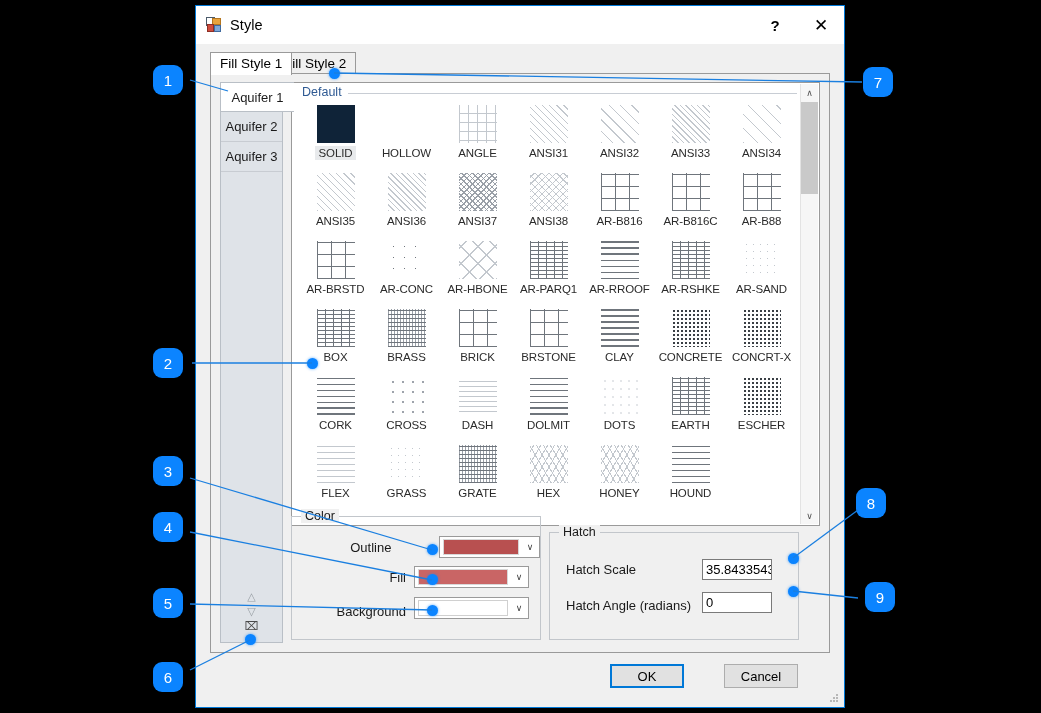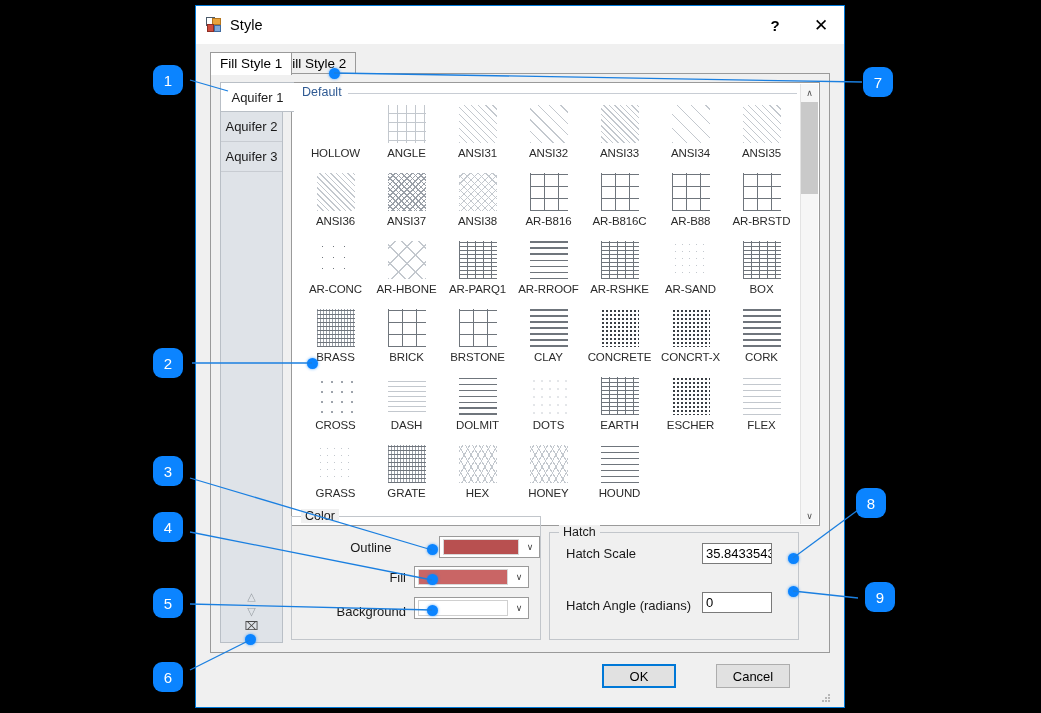--- a/index.html
+++ b/index.html
@@ -128,21 +128,21 @@
   .combo .sw2{flex:1 1 auto;height:16px;margin:0 2px 0 3px;border:1px solid #d8d8d8;box-sizing:border-box;}
   .combo .sw2.none{background:#fff;border-color:#d0d0d0;}
   .combo .car{width:18px;text-align:center;font-size:9px;color:#3b3b3b;flex:0 0 auto;}
   .tbox{
     width:70px;height:21px;border:1px solid #7a7a7a;background:#fff;box-sizing:border-box;
     font-size:13px;color:#000;line-height:19px;padding:0 3px;overflow:hidden;
     white-space:nowrap;cursor:text;
   }
 
   
-  .footer{position:absolute;left:0;right:8px;bottom:0;height:54px;}
+  .footer{position:absolute;left:0;right:0;bottom:0;height:54px;}
   .btn{
     position:absolute;top:11px;width:74px;height:24px;box-sizing:border-box;
     font-size:13px;color:#000;background:#e1e1e1;border:1px solid #adadad;
     display:flex;align-items:center;justify-content:center;cursor:default;
   }
   .btn.ok{right:160px;border:2px solid #0078d7;background:#e1e1e1;}
   .btn.cancel{right:46px;}
   .grip{position:absolute;right:5px;bottom:4px;width:10px;height:10px;opacity:.55;}
   .grip i{position:absolute;width:2px;height:2px;background:#8a8a8a;}
   .badge{
@@ -194,20 +194,24 @@
             <span class="ic x">⌧</span>
           </div>
         </div>
 
         <div class="patpanel">
           <div class="group-head">
             <span class="rule"></span>
             <span class="lbl">Default</span>
           </div>
           <div class="grid" id="pattern-grid">
+              <div class="cell sel">
+                <div class="sw" style="background: rgb(15, 35, 56);"></div>
+                <div class="cl">SOLID</div>
+              </div>
               <div class="cell">
                 <div class="sw" style="background: transparent;"></div>
                 <div class="cl">HOLLOW</div>
               </div>
               <div class="cell">
                 <div class="sw" style="background: repeating-linear-gradient(0deg, rgb(195, 200, 206) 0px, rgb(195, 200, 206) 1px, transparent 1px, transparent 9px) 0% 0% / 9px 9px, repeating-linear-gradient(90deg, rgb(195, 200, 206) 0px, rgb(195, 200, 206) 1px, transparent 1px, transparent 9px);"></div>
                 <div class="cl">ANGLE</div>
               </div>
               <div class="cell">
                 <div class="sw" style="background: repeating-linear-gradient(45deg, rgb(195, 200, 206) 0px, rgb(195, 200, 206) 1px, transparent 1px, transparent 5px);"></div>
@@ -393,21 +397,21 @@
             <div class="combo">
               <span class="sw2 none"></span>
               <span class="car">∨</span>
             </div>
           </div>
         </div>
 
         <div class="gbox ghatch">
           <span class="cap">Hatch</span>
 
-          <div class="row" style="top:8px;">
+          <div class="row" style="top:24px;">
             <span class="rl">Hatch Scale</span>
             <div class="tbox">35.8433543</div>
           </div>
 
           <div class="row" style="top:56px;align-items:flex-end;">
             <span class="rl">Hatch Angle (radians)</span>
             <div class="tbox">0</div>
           </div>
         </div>
 

